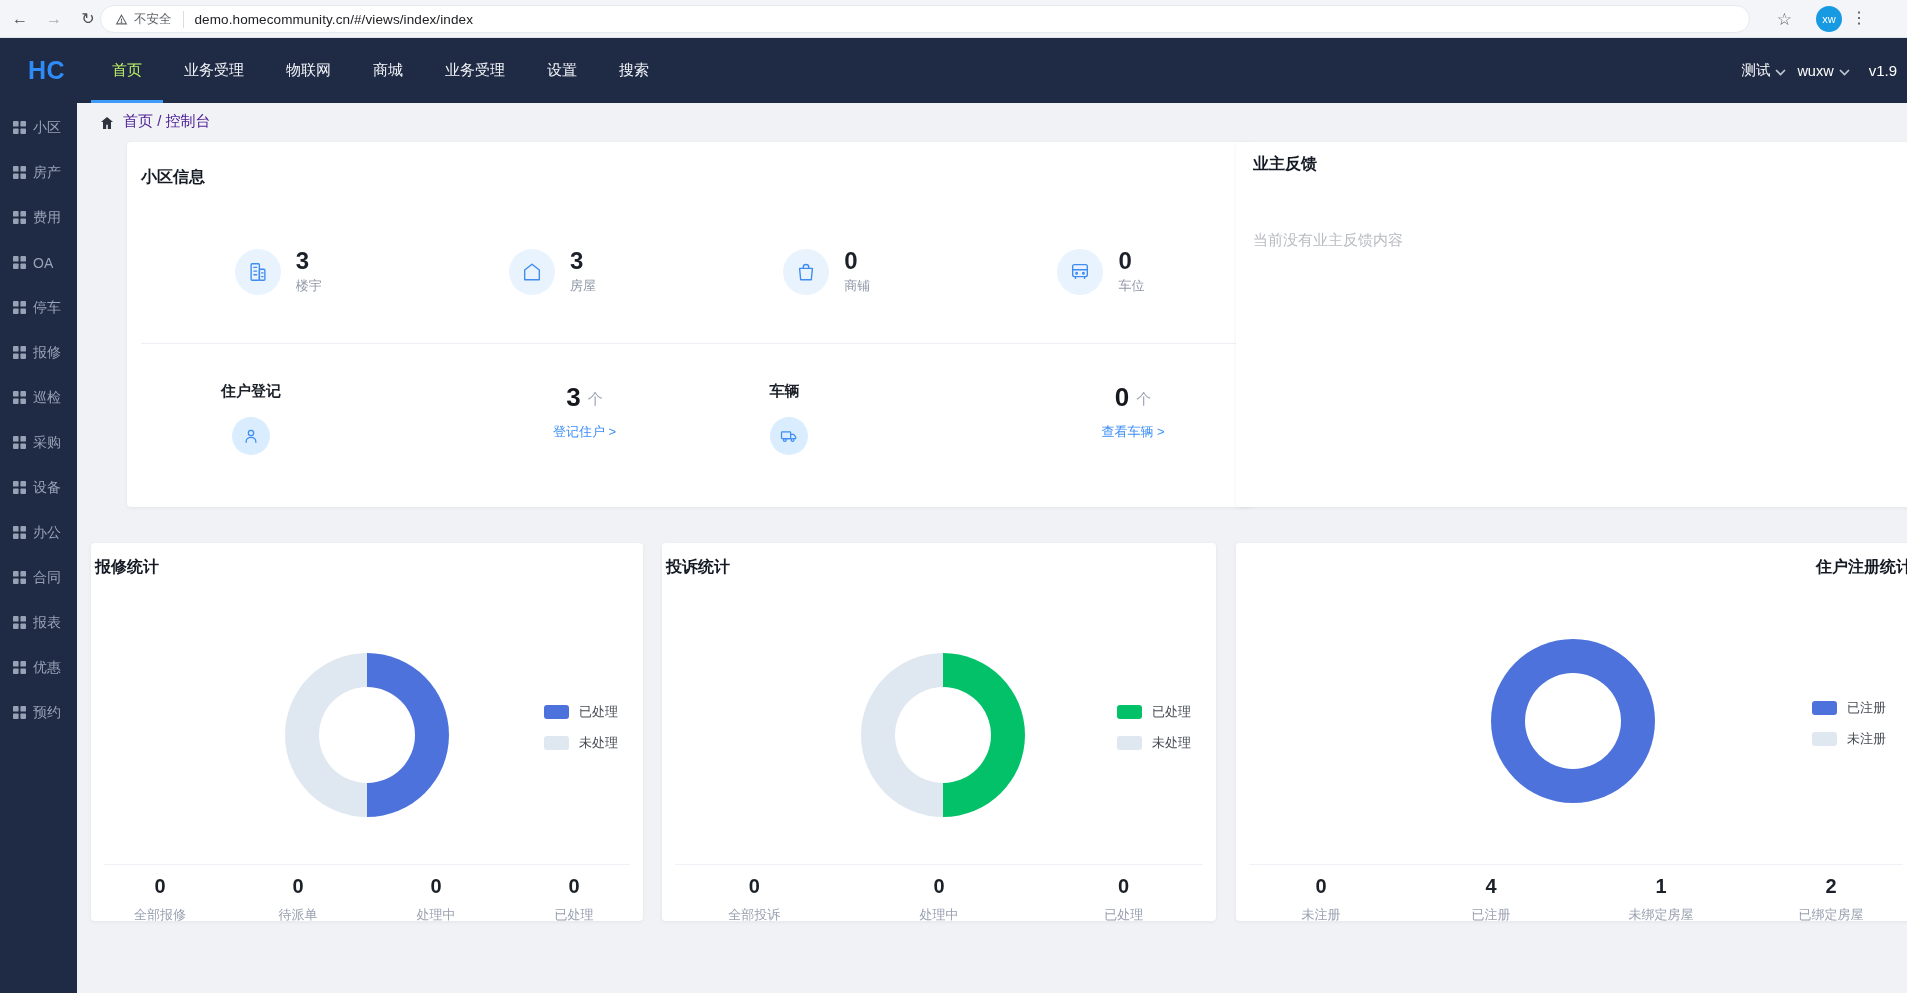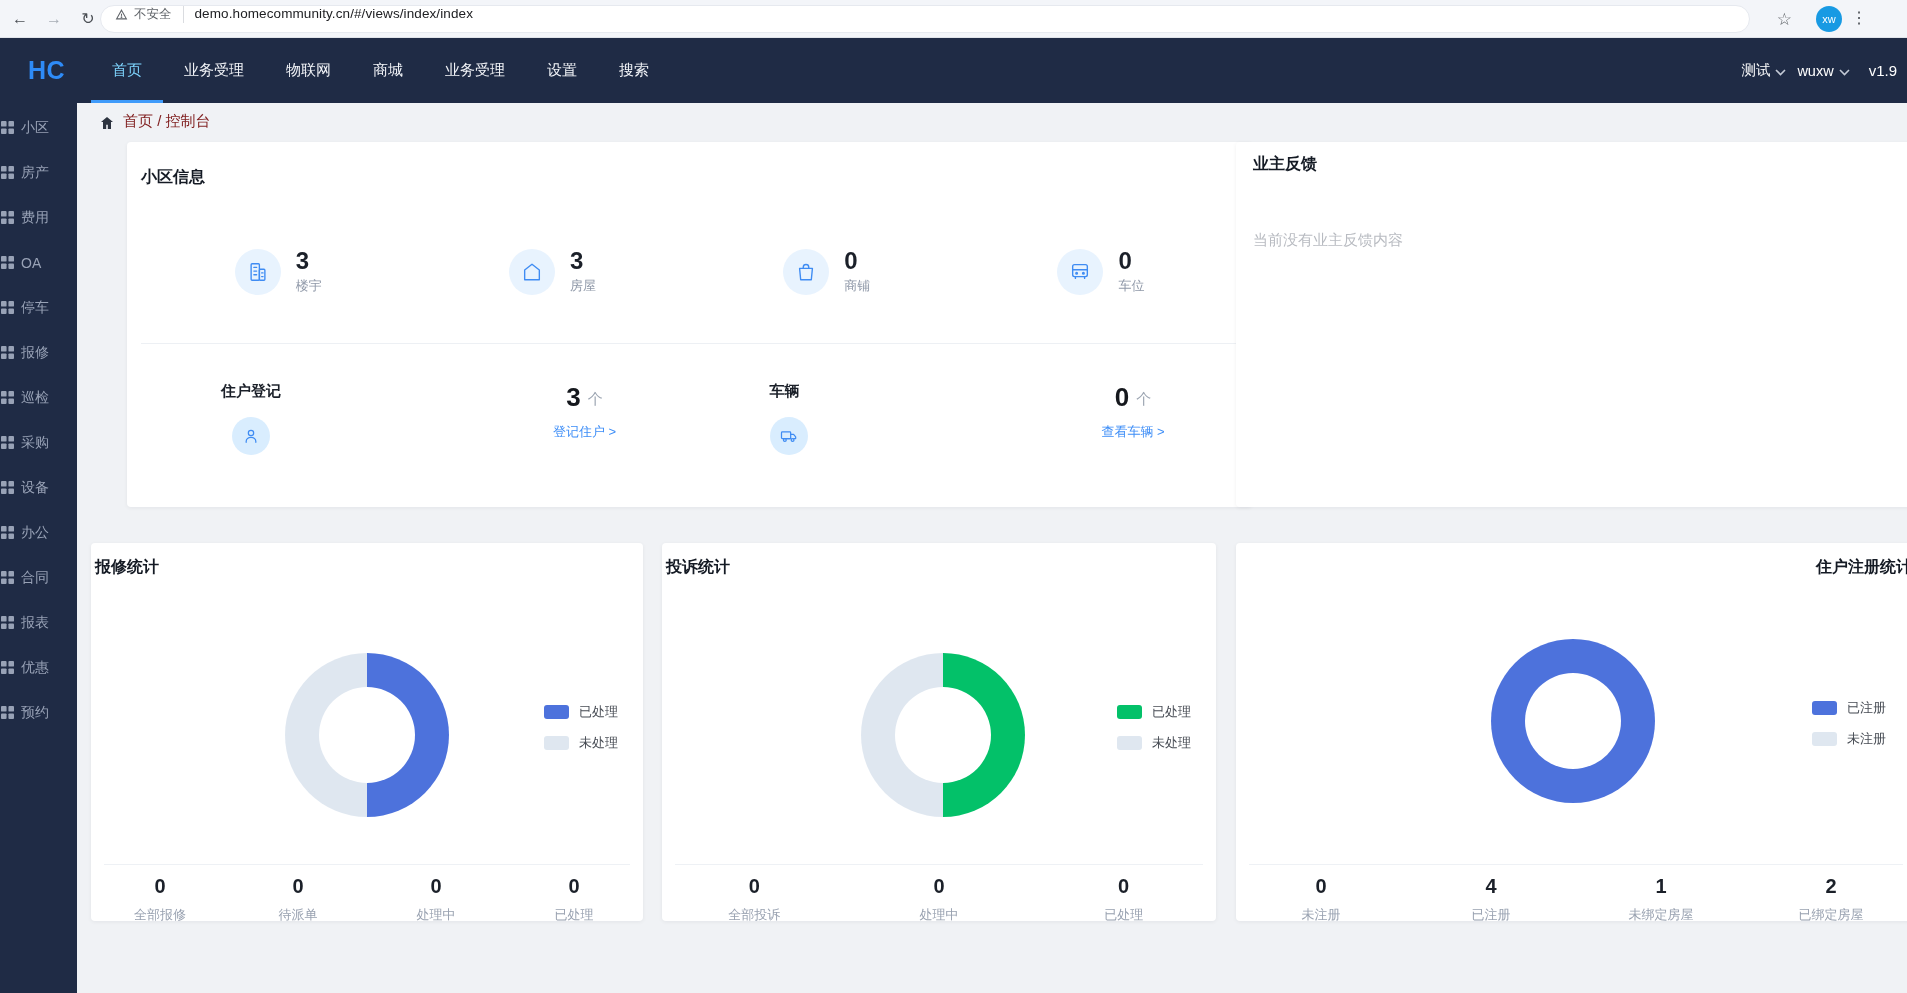--- a/index.html
+++ b/index.html
@@ -4,45 +4,45 @@
 <style>
   * { margin:0; padding:0; box-sizing:border-box; }
   html,body { width:1907px; height:993px; }
   body { font-family:"Liberation Sans", sans-serif; }
   .stage { position:relative; width:1907px; height:993px; overflow:hidden; background:#f0f2f5; }
 
   
   .browser { position:absolute; left:0; top:0; width:1907px; height:38px; background:#f3f5f9; border-bottom:1px solid #e1e4ea; display:flex; align-items:center; }
   .b-btn { width:28px; height:28px; display:flex; align-items:center; justify-content:center; font-size:16px; color:#4b4f55; border-radius:50%; margin-left:6px; cursor:pointer; }
   .b-btn.fwd { color:#a7adb5; }
-  .omnibox { position:absolute; left:100px; top:5px; width:1650px; height:28px; background:#ffffff; border:1px solid #e6e9ef; border-radius:15px; display:flex; align-items:flex-start; padding:0 14px; }
+  .omnibox { position:absolute; left:100px; top:5px; width:1650px; height:28px; background:#ffffff; border:1px solid #e6e9ef; border-radius:15px; display:flex; align-items:center; padding:0 14px; }
   .sec-chip { display:flex; align-items:center; gap:6px; color:#5f6368; font-size:12.5px; padding-right:11px; border-right:1px solid #dadce0; }
   .url-text { margin-left:11px; font-size:13.5px; color:#202124; letter-spacing:.1px; }
   .star { position:absolute; right:115px; top:9px; font-size:17px; color:#5f6368; }
   .b-avatar { position:absolute; right:65px; top:6px; width:26px; height:26px; border-radius:50%; background:#189ae3; color:#fff; font-size:11px; display:flex; align-items:center; justify-content:center;text-align:right; }
   .b-dots { position:absolute; right:40px; top:8px; font-size:16px; color:#4b4f55; }
 
   
   .topnav { position:absolute; left:0; top:38px; width:1907px; height:65px; background:#1f2b45; display:flex; align-items:stretch; }
   .logo { color:#2e8bf7; font-size:25px; font-weight:bold; display:flex; align-items:center; margin:0 26px 0 28px; letter-spacing:.5px; }
   .nav-item { display:flex; align-items:center; padding:0 21px; font-size:15px; color:#f2f4f8; cursor:pointer; }
-  .nav-item.active { color:#7dd3fc; border-bottom:3px solid #3f9bfa; padding-top:3px; }
+  .nav-item.active { color:#bef264; border-bottom:3px solid #3f9bfa; padding-top:3px; }
   .nav-right { position:absolute; right:10px; top:0; height:65px; display:flex; align-items:center; gap:11px; color:#fff; font-size:14.5px; }
   .chev { display:inline-block; margin-left:5px; }
   .nav-right .grp { display:flex; align-items:center; cursor:pointer; }
   .version { font-size:15px; margin-left:8px; }
 
   
   .sidebar { position:absolute; left:0; top:103px; width:77px; height:890px; background:#1f2b45; padding-top:2px; }
-  .side-item { height:45px; display:flex; align-items:center; padding-left:1px; gap:7px; color:#98a2b6; font-size:14px; cursor:pointer; }
+  .side-item { height:45px; display:flex; align-items:center; padding-left:13px; gap:7px; color:#98a2b6; font-size:14px; cursor:pointer; }
   .side-item svg { flex:0 0 auto; }
 
   
   .main { position:absolute; left:77px; top:103px; width:1830px; height:890px; background:#f0f2f5; }
-  .breadcrumb { position:absolute; left:22px; top:9px; display:flex; align-items:flex-end; gap:8px; font-size:15px; color:#7f1d1d; }
+  .breadcrumb { position:absolute; left:22px; top:9px; display:flex; align-items:flex-end; gap:8px; font-size:15px; color:#4c1d95; }
   .card { position:absolute; background:#fff; border-radius:4px; box-shadow:0 1px 4px rgba(0,21,41,.06); }
   .card-title { font-size:16px; font-weight:bold; color:#141a24; }
 
   
   .card-community { left:14px; top:39px; width:1125px; height:365px; padding:25px 14px;margin-left:36px; }
   .stats-row { display:flex; margin-top:60px; }
   .stat { flex:1; display:flex; align-items:center; justify-content:center; gap:15px; }
   .stat-circle { width:46px; height:46px; border-radius:50%; background:#e8f3fe; color:#3f8cf3; display:flex; align-items:center; justify-content:center; }
   .stat-num { font-size:24px; font-weight:bold; color:#1b2029; line-height:1.1; }
   .stat-label { font-size:13px; color:#8f98a8; margin-top:3px; }

